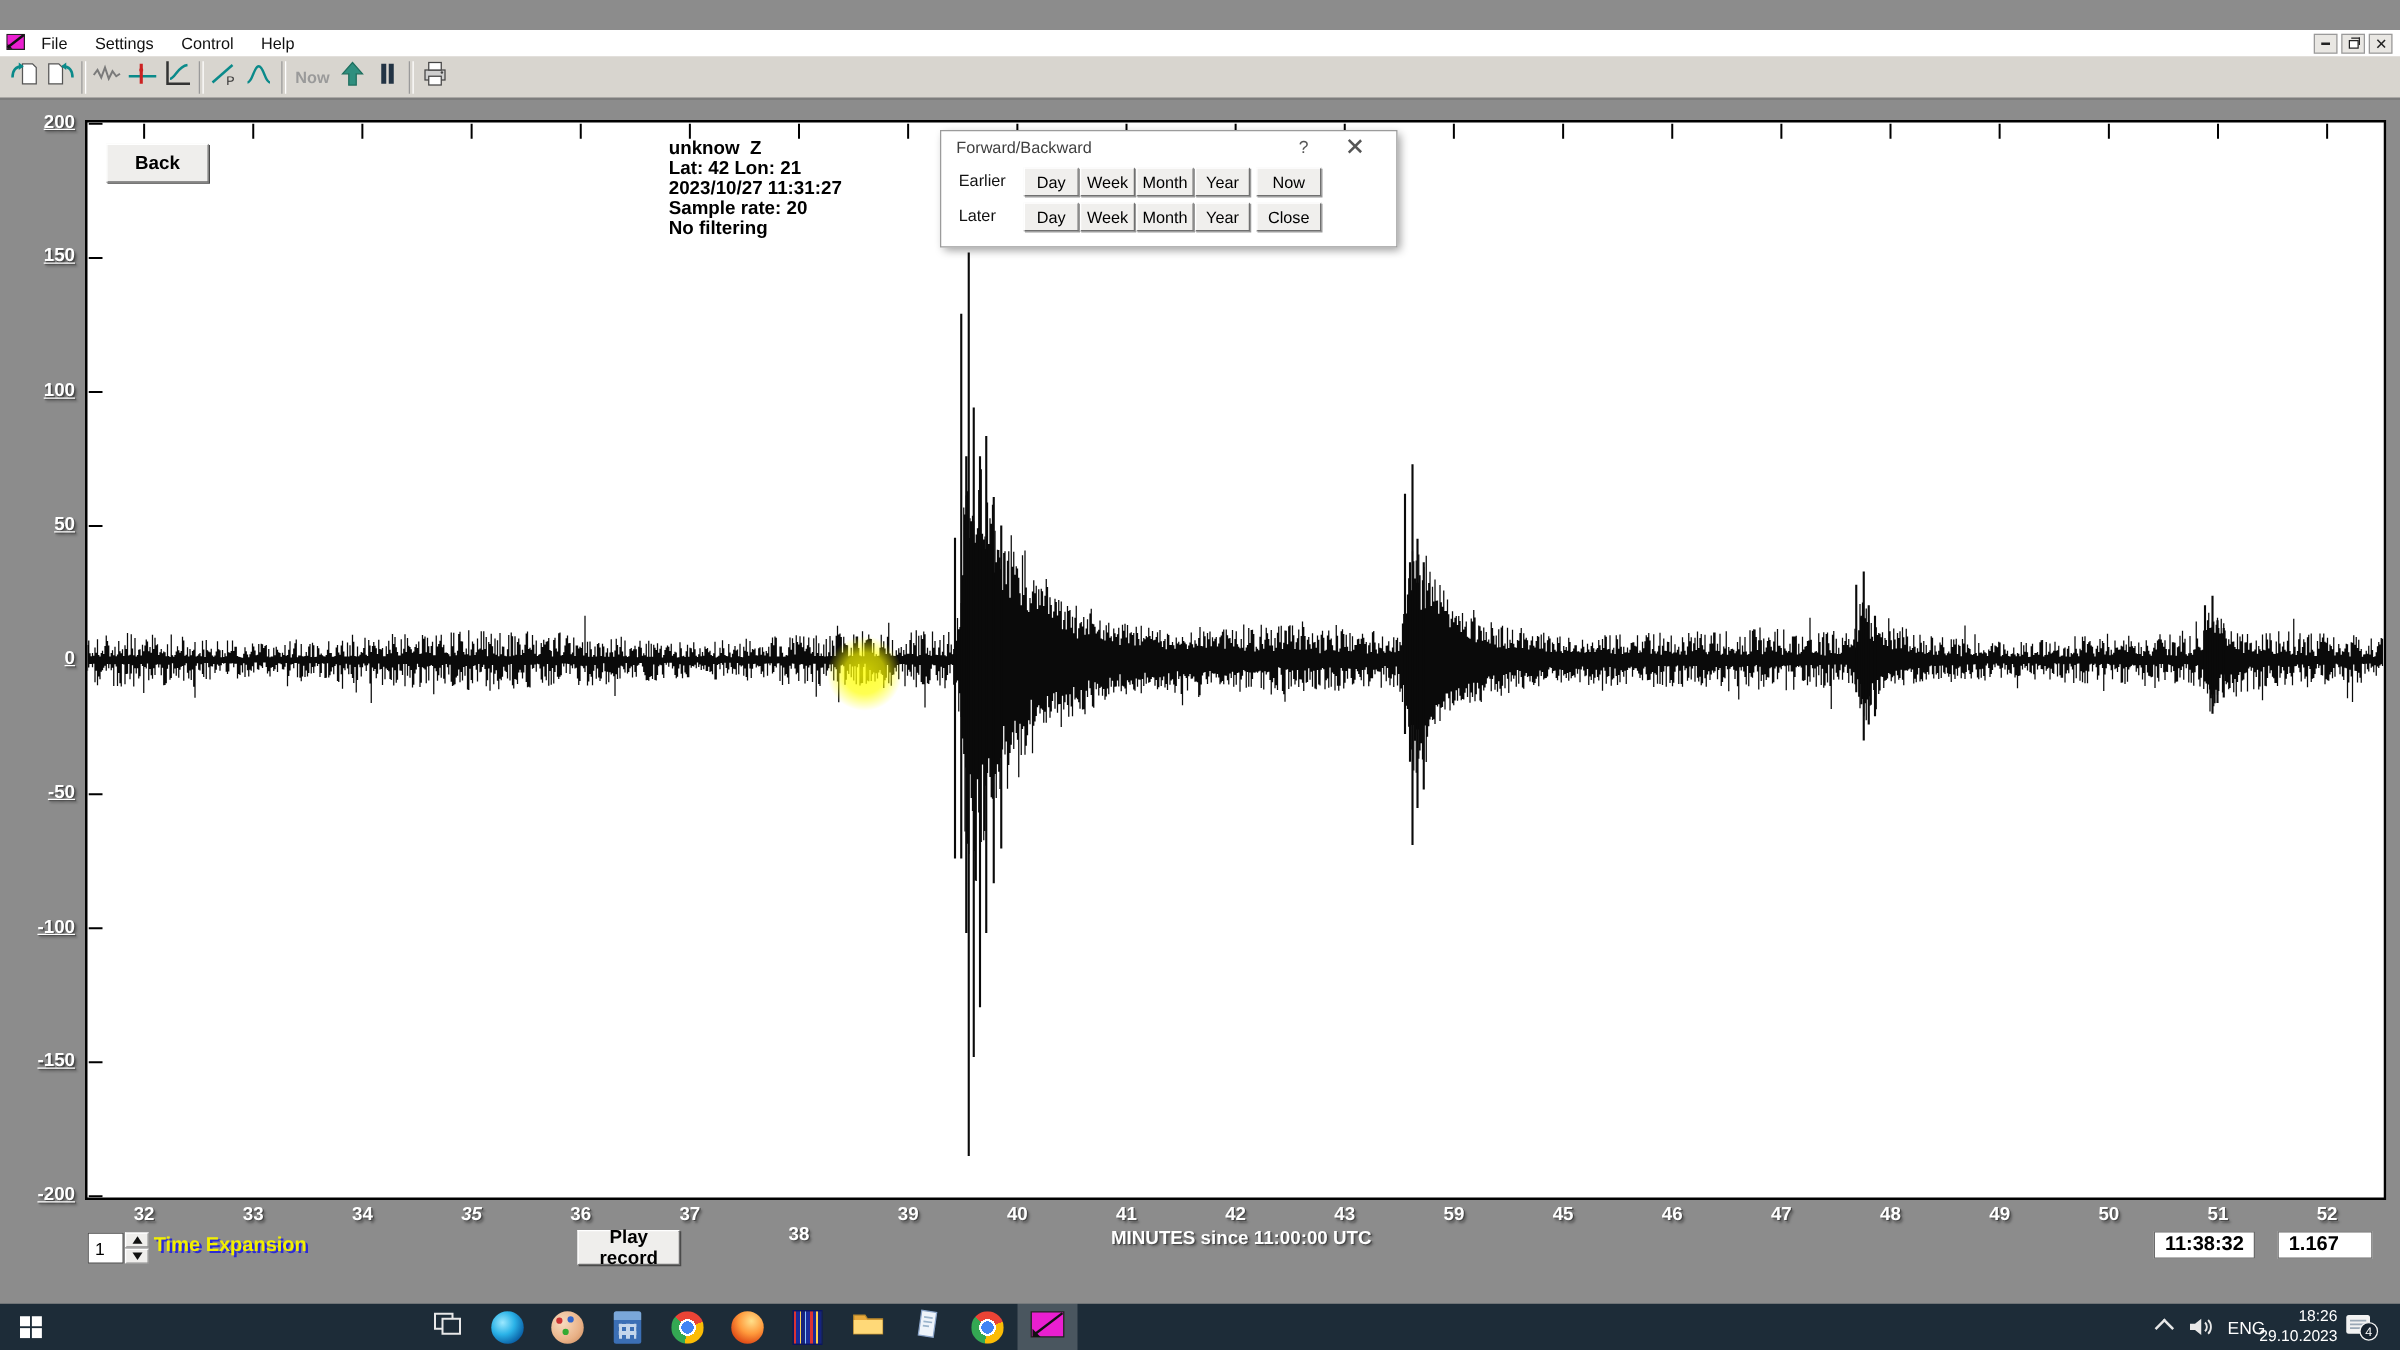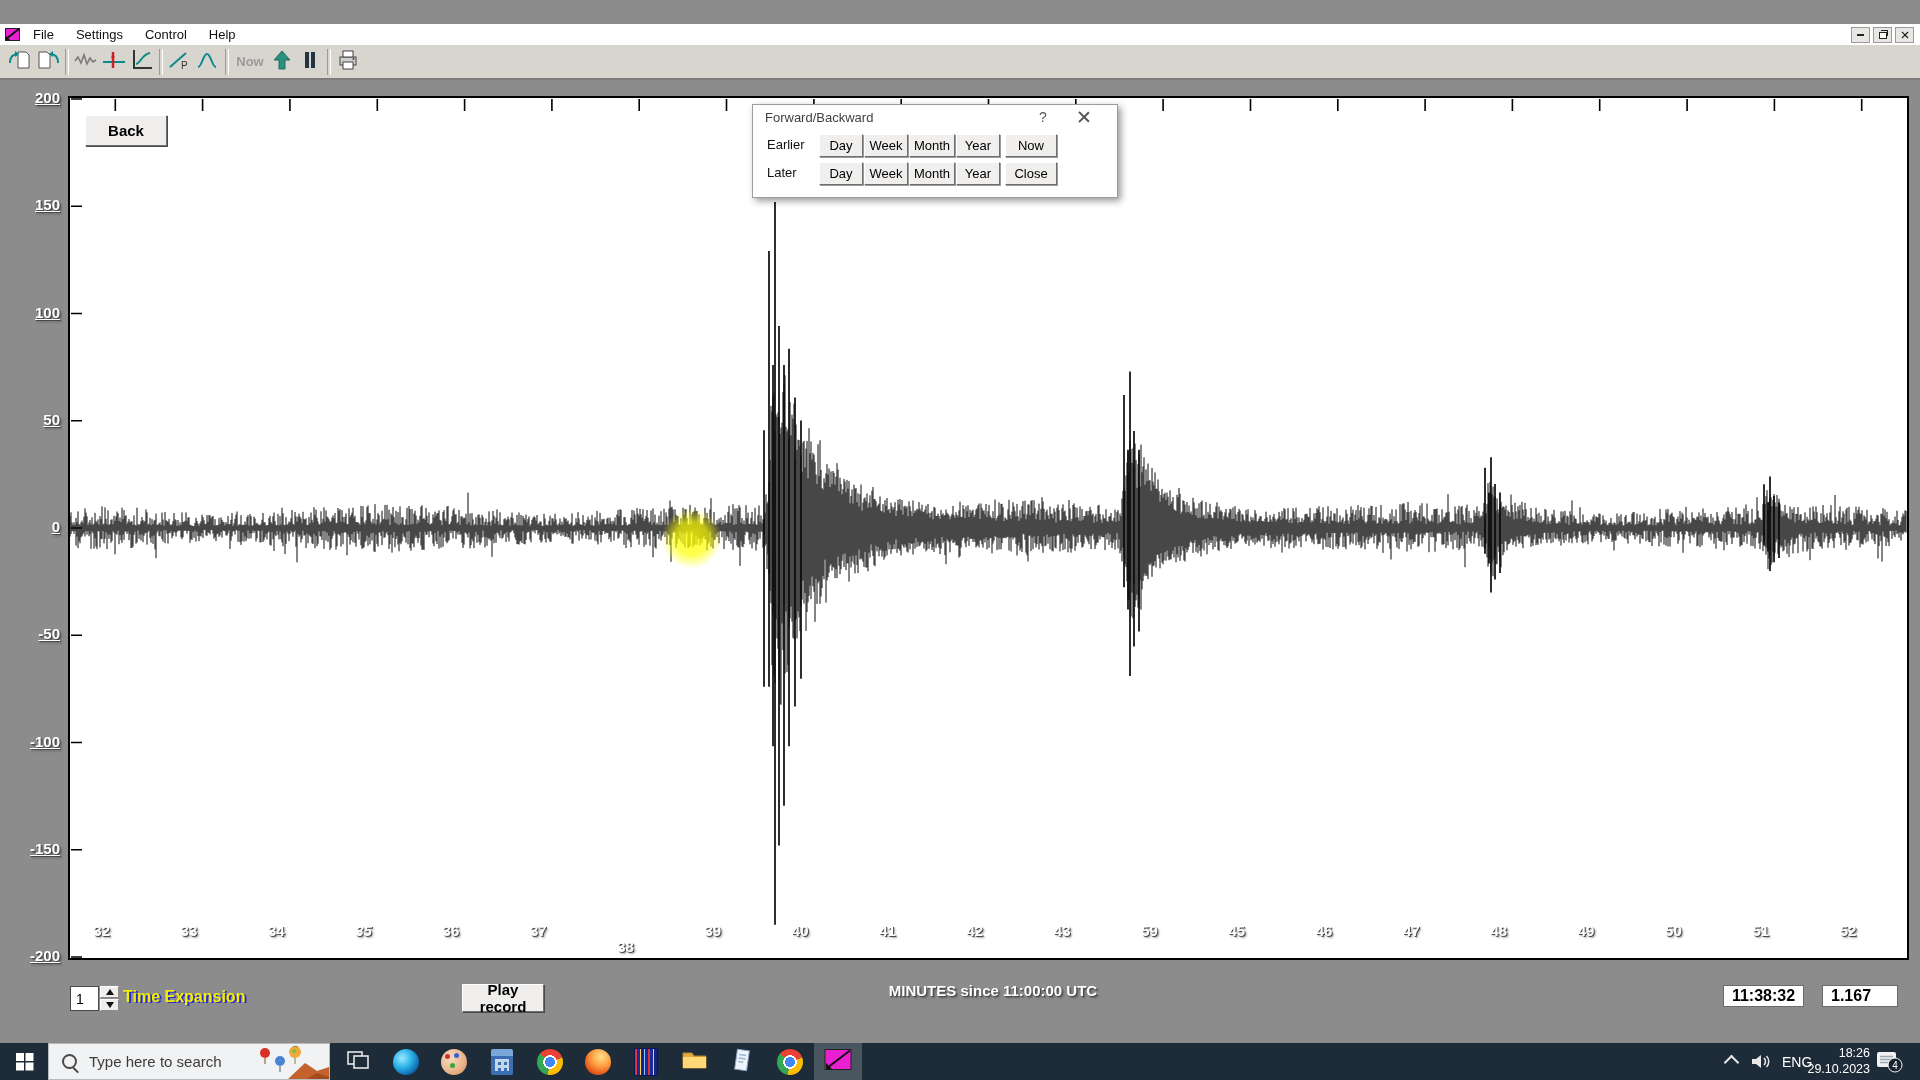--- a/index.html
+++ b/index.html
@@ -29,21 +29,21 @@
   
   .toolbar{position:absolute;left:0;top:44px;width:1920px;height:36px;background:#d8d5cf;
            border-top:1px solid #fff;border-bottom:2px solid #7d7d7d;display:flex;align-items:center;padding-left:6px;box-sizing:border-box;}
   .tbtn{width:28px;height:27px;display:flex;align-items:center;justify-content:center;}
   .tbtn.now{width:36px;font-size:13px;font-weight:bold;color:#9a9a9a;}
   .tsep{width:2px;height:26px;margin:0 3px;border-left:1px solid #9a9a9a;border-right:1px solid #fff;}
   
   .plot{position:absolute;left:68px;top:96px;width:1837px;height:860px;background:#fff;border:2px solid #000;}
   .ylab{position:absolute;left:0;width:60px;text-align:right;font-size:15px;font-weight:bold;color:#fff;
         text-shadow:1px 1px 0 #4a4a4a,2px 2px 2px rgba(0,0,0,.35);text-decoration:underline;}
-  .xlab{position:absolute;top:922px;width:44px;font-size:15px;font-weight:bold;color:#fff;
+  .xlab{position:absolute;top:963px;width:44px;text-align:center;font-size:15px;font-weight:bold;color:#fff;
         text-shadow:1px 1px 0 #4a4a4a,2px 2px 2px rgba(0,0,0,.35);}
   .axis-title{position:absolute;left:828px;top:982px;width:330px;text-align:center;font-size:15px;font-weight:bold;color:#fff;
         text-shadow:1px 1px 0 #4a4a4a,2px 2px 2px rgba(0,0,0,.35);}
   .btn3d{background:#efeeec;border-top:1.5px solid #fff;border-left:1.5px solid #fff;
          border-right:1.5px solid #6f6f6f;border-bottom:1.5px solid #6f6f6f;
          box-shadow:1px 1px 0 #4a4a4a;display:flex;align-items:center;justify-content:center;cursor:default;}
   .back-btn{position:absolute;left:85px;top:115px;width:82px;height:31px;font-size:15px;font-weight:bold;}
   .info{position:absolute;left:535px;top:111px;font-size:15px;font-weight:bold;line-height:16px;white-space:pre;}
   
   .dialog{position:absolute;left:752px;top:104px;width:364px;height:92px;background:#ffffff;
@@ -220,20 +220,21 @@
       <path id="spike-path" stroke="#0a0a0a" stroke-width="1.7" fill="none" d="M775 202.0V924.8M769 250.9V686.7M773 365.0V746.3M779 325.9V845.5M784 365.0V805.8M789 348.7V746.3M795 397.6V706.6M801 420.4V678.8M764 430.2V686.7M1130 371.4V676.0M1124 394.9V587.2M1128 449.7V609.4M1134 430.9V646.4M1139 449.7V631.6M1491 457.2V592.4M1485 467.8V553.7M1489 492.6V563.4M1495 484.1V579.5M1500 492.6V573.0M1770 476.5V570.9M1764 484.2V545.2M1768 502.3V551.6M1774 496.1V562.3M1779 502.3V558.0"></path>
       <circle id="hl" r="30" fill="url(#yg)" opacity="0.8" cx="691.6" cy="538.7"></circle>
     </svg>
   </div>
 
   <div id="ylabels"></div>
   <div id="xlabels"></div>
   <div class="axis-title">MINUTES since 11:00:00 UTC</div>
 
   <button class="btn3d back-btn">Back</button>
+  <div class="info" id="info"><div>unknow  Z</div><div>Lat: 42 Lon: 21</div><div>2023/10/27 11:31:27</div><div>Sample rate: 20</div><div>No filtering</div></div>
 
   <div class="dialog">
     <span class="dlg-title">Forward/Backward</span>
     <span class="dlg-help">?</span>
     <span class="dlg-close"><span class="ico-x"></span></span>
     <div id="dlg-rows">
         <span class="dlg-row-label" style="top: 32px;">Earlier</span>
         <button class="dlg-btn" style="left: 66px; top: 29px; width: 44px;">Day</button>
         <button class="dlg-btn" style="left: 111px; top: 29px; width: 44px;">Week</button>
         <button class="dlg-btn" style="left: 156px; top: 29px; width: 46px;">Month</button>
@@ -263,35 +264,20 @@
   <div class="valbox numbox">1.167</div>
 
   <div class="taskbar">
     <div class="startbtn">
       <svg width="19" height="19">
           <rect x="1" y="1" width="8" height="8" fill="#fff"></rect>
           <rect x="10.5" y="1" width="8" height="8" fill="#fff"></rect>
           <rect x="1" y="10.5" width="8" height="8" fill="#fff"></rect>
           <rect x="10.5" y="10.5" width="8" height="8" fill="#fff"></rect>
         </svg>
-    </div>
-    <div class="searchbox">
-      <span class="mag"></span>
-      <span class="search-text">Type here to search</span>
-      <svg width="76" height="37">
-        <path d="M34 37L52 20l12 8 12-4v13z" fill="#c4622d"></path>
-        <path d="M52 37l12-7 12 4v3z" fill="#a34a1e"></path>
-        <circle cx="12" cy="10" r="5" fill="#d93025"></circle>
-          <path d="M12 15v6" stroke="#8a4a2a"></path>
-        <circle cx="27" cy="18" r="5" fill="#4a84d4"></circle>
-          <path d="M27 23v6" stroke="#4a5a7a"></path>
-        <circle cx="42" cy="9" r="6" fill="#f0a93c"></circle>
-          <path d="M40 4c2-1 3-1 5 0M42 15v6" stroke="#7a8a3a" fill="none"></path>
-        <circle cx="41" cy="8" r="2" fill="#7ac143"></circle>
-      </svg>
     </div>
     <div class="task-icons" id="task-icons">
         <div class="tk-slot">
           <span><svg width="26" height="26">
               <rect x="3" y="5" width="14" height="12" fill="none" stroke="#e8e8e8" stroke-width="1.6"></rect>
               <rect x="9" y="9" width="14" height="12" fill="#1d2c38" stroke="#e8e8e8" stroke-width="1.6"></rect>
             </svg></span>
         </div>
         <div class="tk-slot">
           <span>

